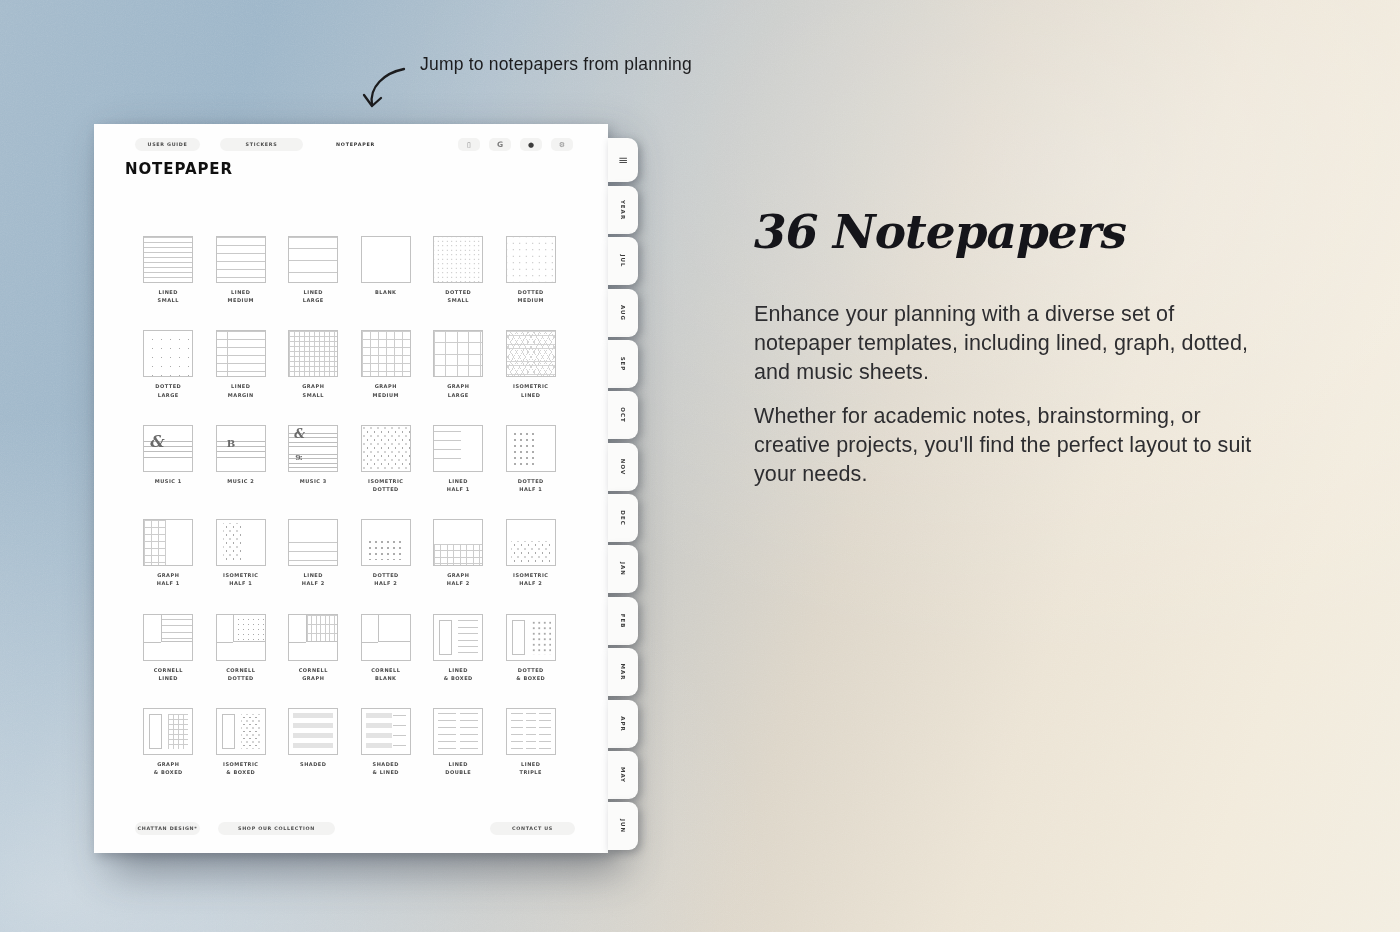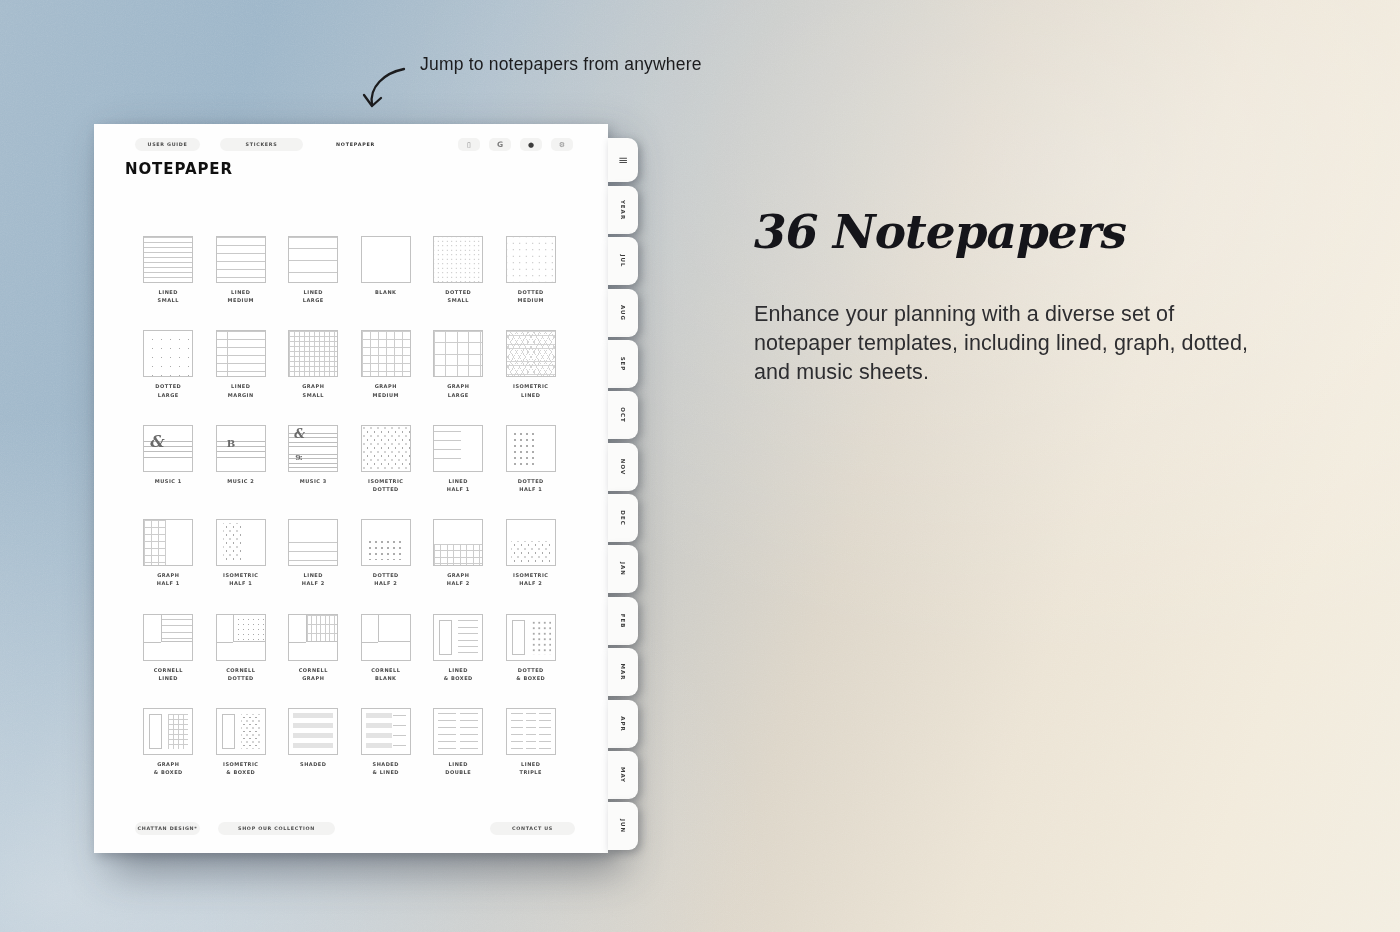--- a/index.html
+++ b/index.html
@@ -111,21 +111,21 @@
 <body>
 
 <svg class="grain" xmlns="http://www.w3.org/2000/svg">
   <filter id="noiseF">
       <feTurbulence type="fractalNoise" baseFrequency="0.9" numOctaves="2" stitchTiles="stitch"></feTurbulence>
       <feColorMatrix type="saturate" values="0"></feColorMatrix>
     </filter>
   <rect width="100%" height="100%" filter="url(#noiseF)"></rect>
 </svg>
 
-<div class="annotation">Jump to notepapers from anywhere</div>
+<div class="annotation">Jump to notepapers from planning</div>
 <svg class="arrow-svg" width="48" height="52" viewBox="0 0 48 52">
   <path d="M44 7 C 24 11, 9 25, 12 43" fill="none" stroke="#1c1c1e" stroke-width="2.3" stroke-linecap="round"></path>
   <path d="M4 33 L12 44 L21 36" fill="none" stroke="#1c1c1e" stroke-width="2.3" stroke-linecap="round" stroke-linejoin="round"></path>
 </svg>
 
 <div class="planner">
   <div class="page">
 
     <div class="nav-row">
       <div id="nav-buttons">
@@ -368,13 +368,14 @@
       </div>
       <div class="tab" style="top: 678.2px;">
         <span class="tab-label">JUN</span>
       </div>
     </div>
 </div>
 
 <div class="panel-heading">36 Notepapers</div>
 <div class="panel-copy">
   <p>Enhance your planning with a diverse set of notepaper templates, including lined, graph, dotted, and music sheets.</p>
+  <p>Whether for academic notes, brainstorming, or creative projects, you'll find the perfect layout to suit your needs.</p>
 </div>
 
 </body></html>

